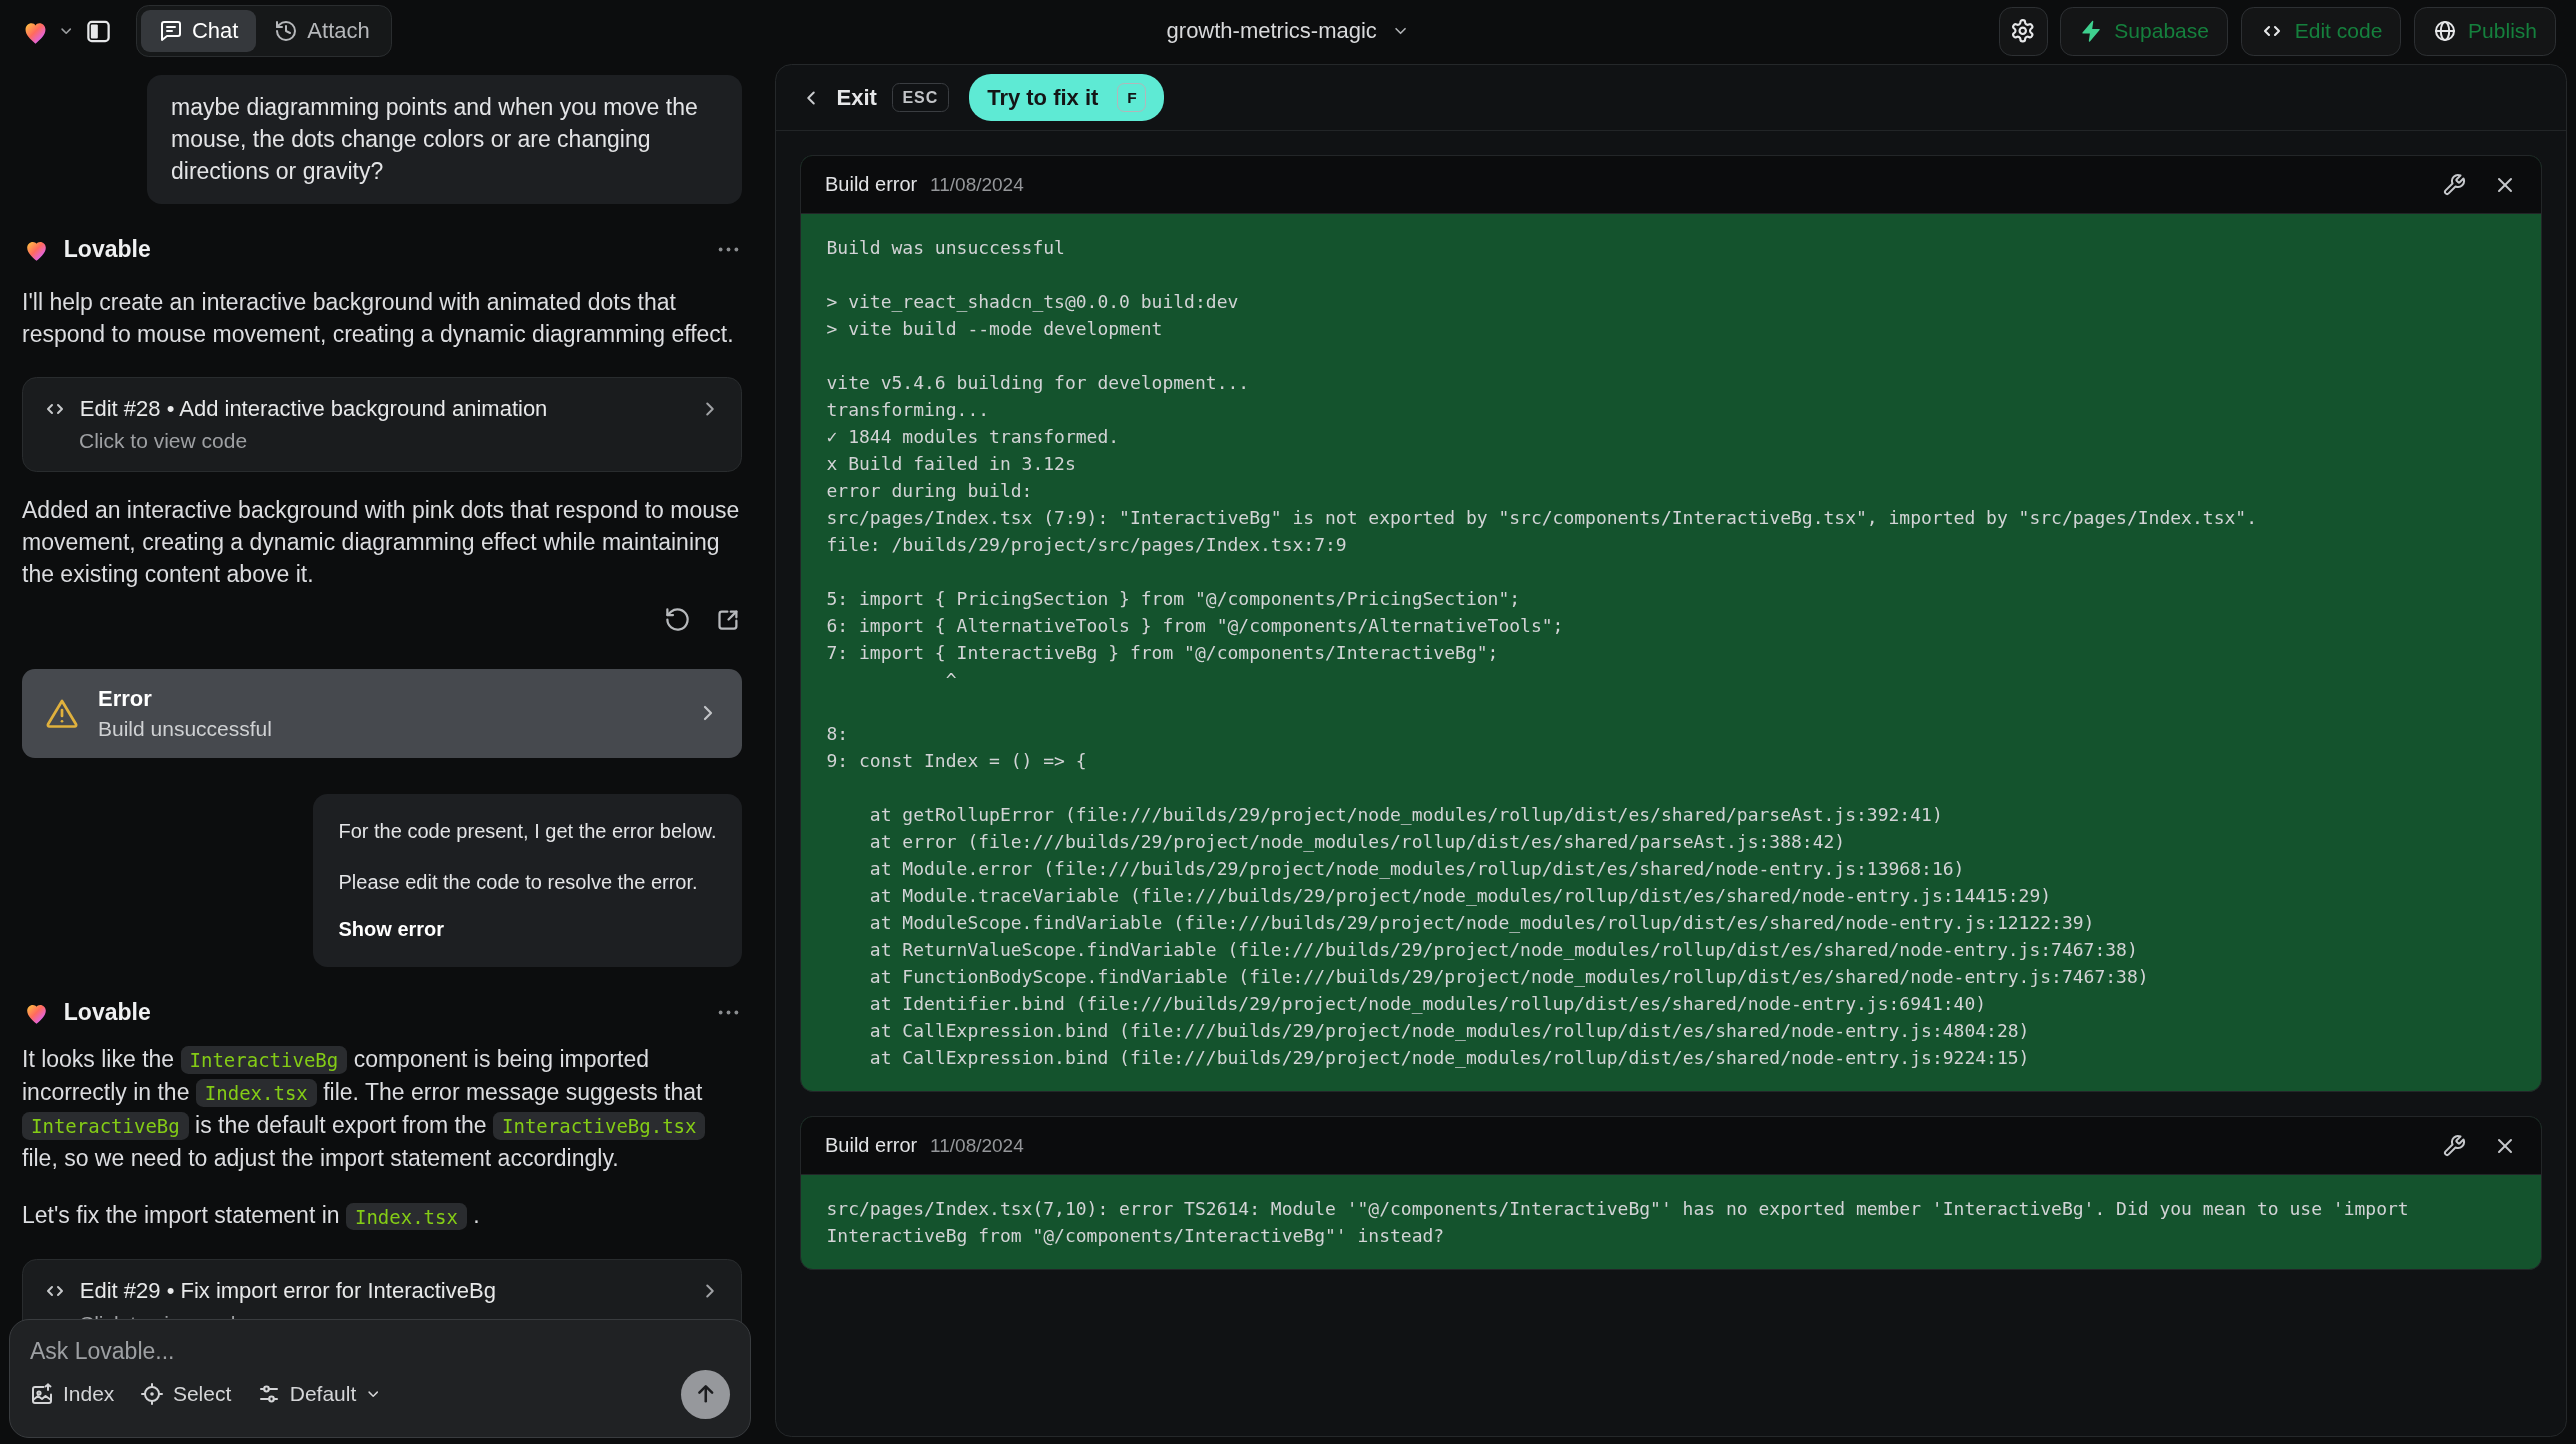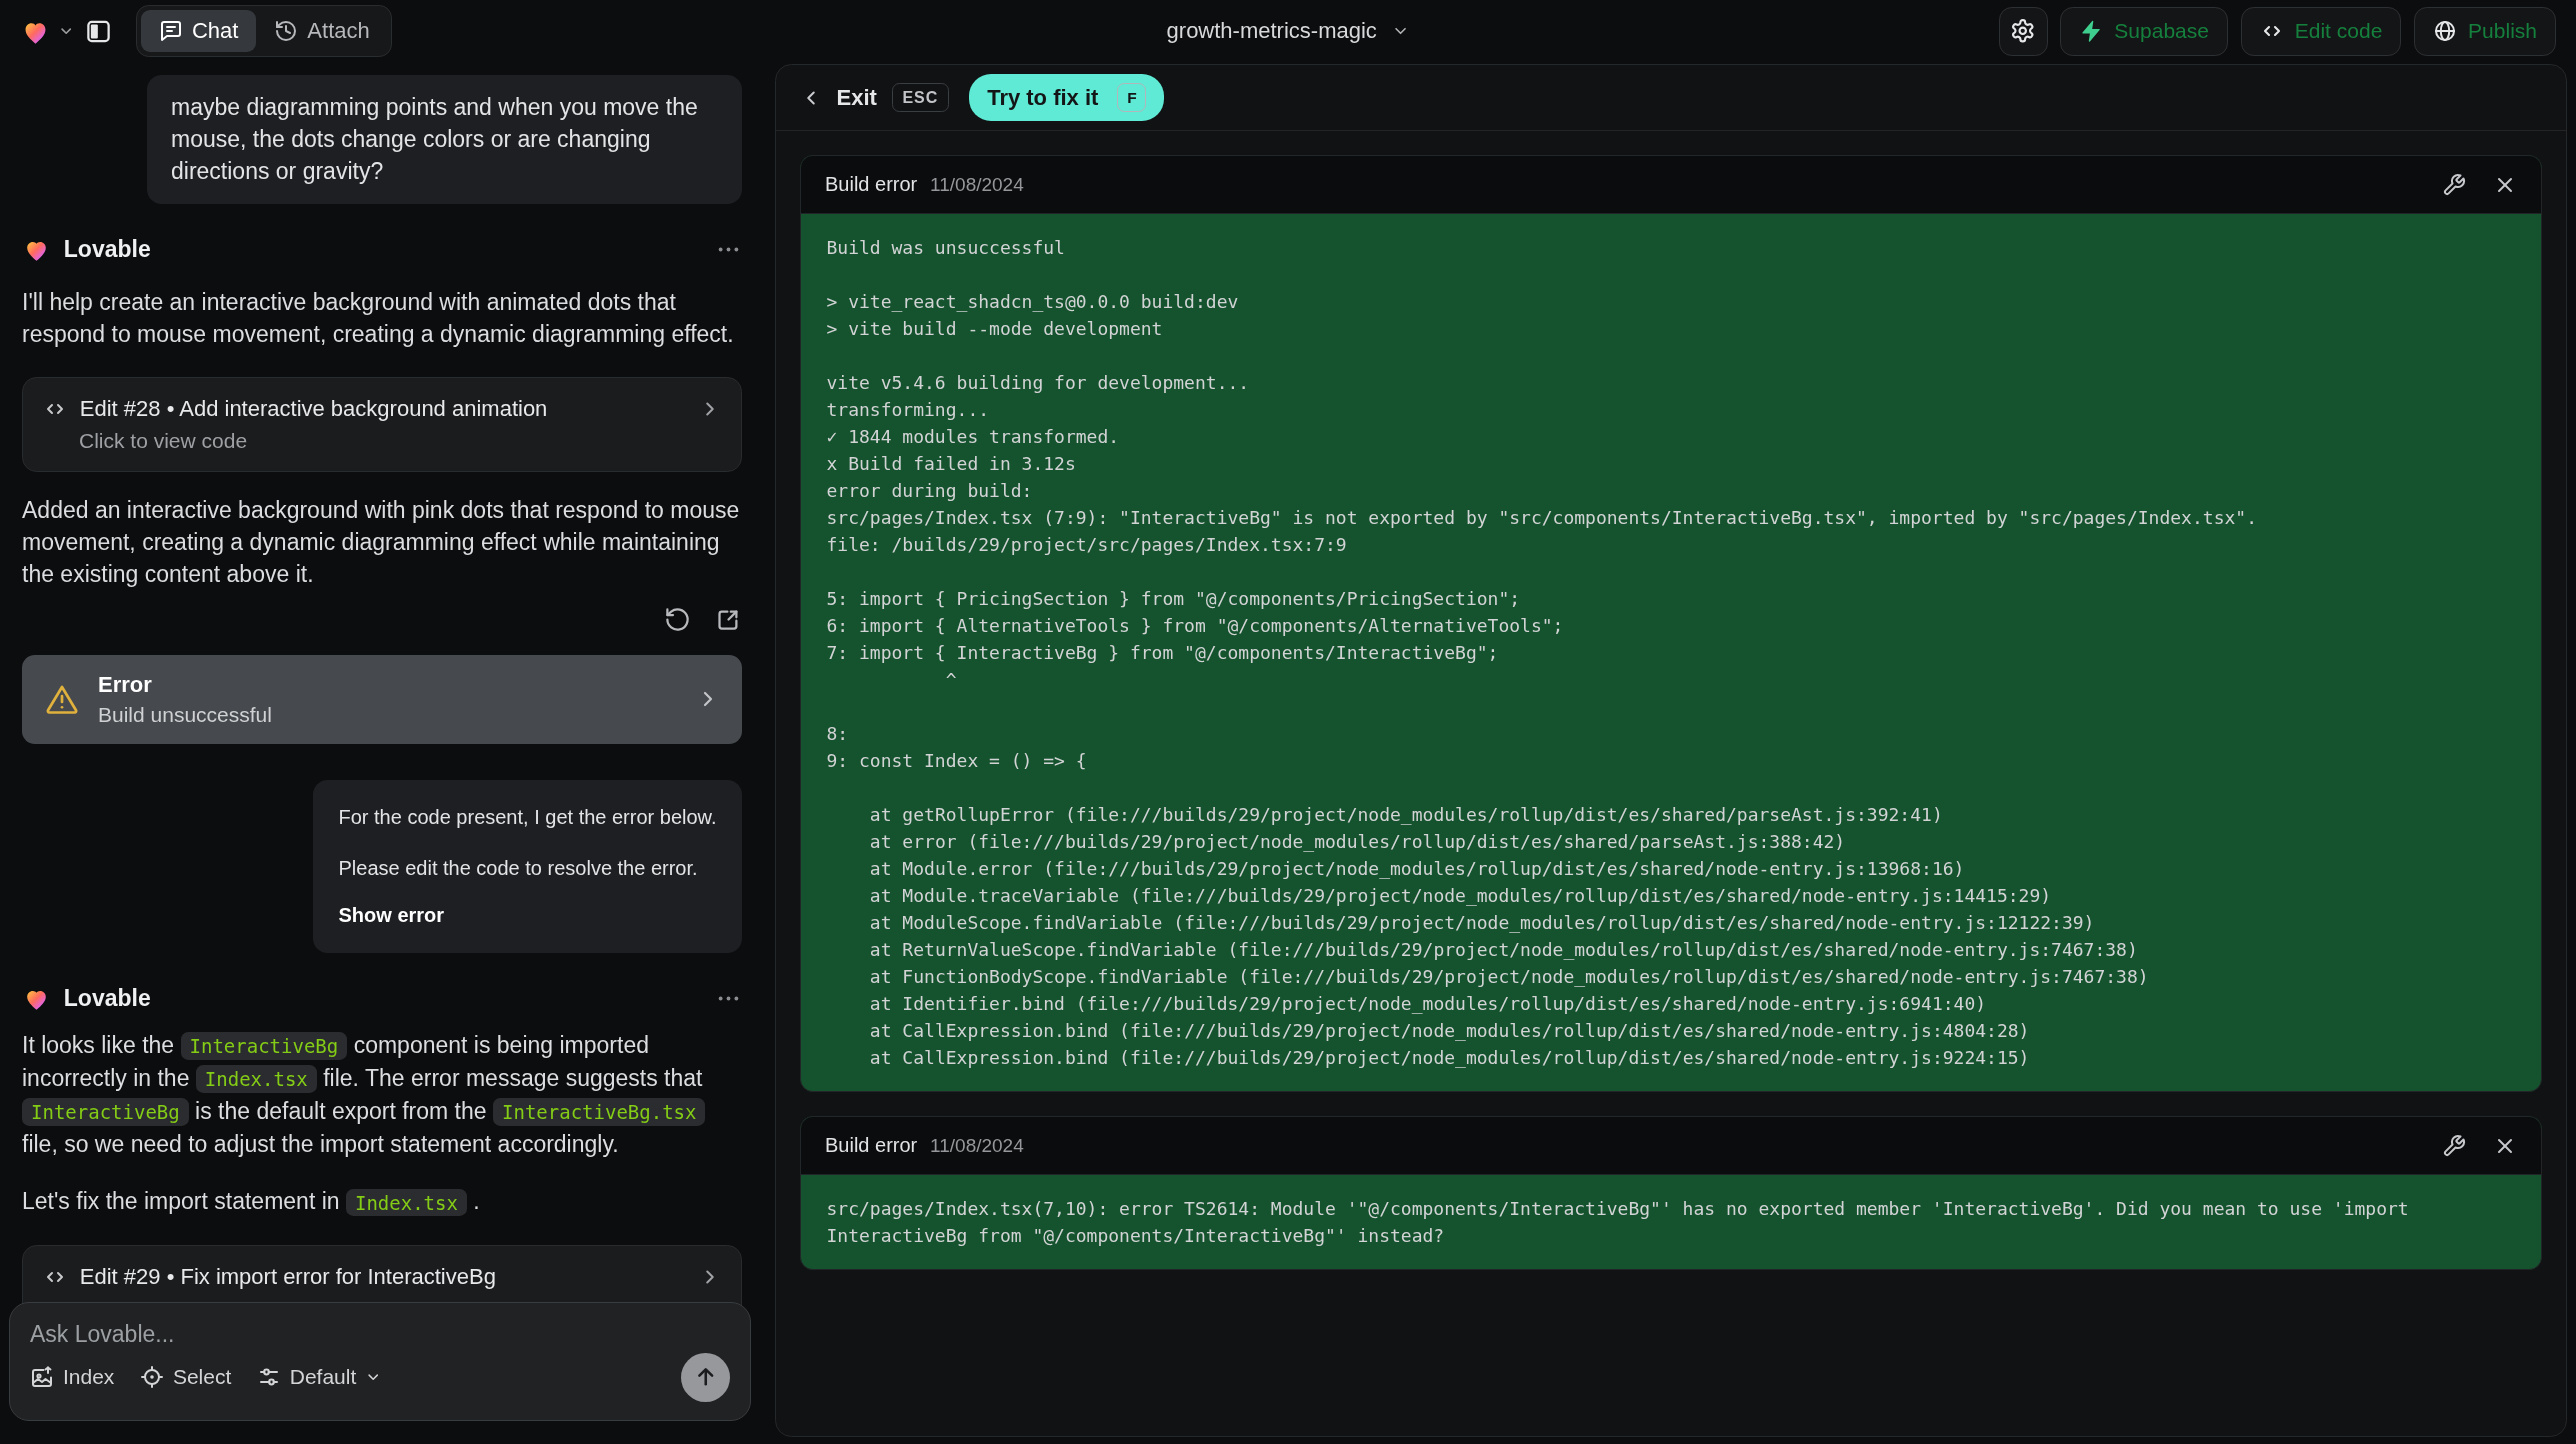--- a/index.html
+++ b/index.html
@@ -24,39 +24,39 @@
   .tab.active { background:#35383c; color:#ffffff; }
   .project { position:absolute; left:50%; transform:translateX(-50%); top:0; height:62px;
     display:flex; align-items:center; gap:14.6px; color:#d8d9db; font-size:22px; }
   .topbar-right { margin-left:auto; display:flex; align-items:center; gap:12.8px; }
   .tb-btn { height:49px; display:flex; align-items:center; gap:11px; padding:0 18px;
     background:#141516; border:0.9px solid #2d3033; border-radius:12.8px;
     color:#15803d; font-size:21px; }
   .tb-btn.square { width:49px; padding:0; justify-content:center; }
 
   
-  .chat { position:absolute; top:62px; left:0; width:764px; bottom:17px;padding-left:8px; }
+  .chat { position:absolute; top:62px; left:0; width:764px; bottom:0;padding-left:8px; }
   .chat-scroll { position:absolute; inset:0 0 0 0; overflow:hidden; padding:0 22px; }
   .bubble { background:#1d1f22; border-radius:14.6px; padding:16.4px 24px;
     font-size:23px; line-height:32px; color:#e3e4e6; margin-left:auto; width:fit-content; }
   .bubble.first { max-width:595px; margin-top:12.8px; }
   .msg-head { display:flex; align-items:center; gap:12.8px; margin-top:31px; }
   .msg-head .name { font-size:23px; font-weight:700; color:#f0f1f2; }
   .msg-head .more { margin-left:auto; color:#8b8d90; }
   .para { font-size:23px; line-height:32px; color:#dcdde0; margin-top:22px; }
   .chip { font-family:"DejaVu Sans Mono","Liberation Mono",monospace;
     font-size:19px; background:#2a2c2f; border-radius:7.3px; padding:2.7px 9px; color:#84cc16; }
   .edit-card { margin-top:27px; background:#1a1c1e; border:0.9px solid #292c2e;
     border-radius:14.6px; padding:18px 20px; }
   .edit-card .row { display:flex; align-items:center; gap:12.8px; }
   .edit-card .title { font-size:22px; color:#e8e9ea; }
   .edit-card .chev { margin-left:auto; color:#a0a2a5; }
   .edit-card .sub { margin:7.3px 0 0 36px; font-size:21px; color:#9ea0a3; }
   .icon-row { display:flex; justify-content:flex-end; gap:24px; margin-top:16.4px; color:#b7b9bc; }
-  .error-card { margin-top:22px; background:#46494e; border-radius:12.8px;
+  .error-card { margin-top:36px; background:#46494e; border-radius:12.8px;
     padding:16.4px 22px; display:flex; align-items:center; gap:18px; }
   .error-card .texts { display:flex; flex-direction:column; gap:5.5px; }
   .error-card .t { font-size:22px; font-weight:700; color:#ffffff; }
   .error-card .s { font-size:21px; color:#cfd1d3; }
   .error-card .chev { margin-left:auto; color:#c2c4c7; }
   .bubble.sys { margin-top:36px; padding:24px 25.5px; font-size:20px; line-height:27px; }
   .bubble.sys .ln { white-space:nowrap; }
   .bubble.sys .ln + .ln { margin-top:24px; }
   .bubble.sys .act { margin-top:20px; font-weight:700; color:#ffffff; white-space:nowrap; }
 

